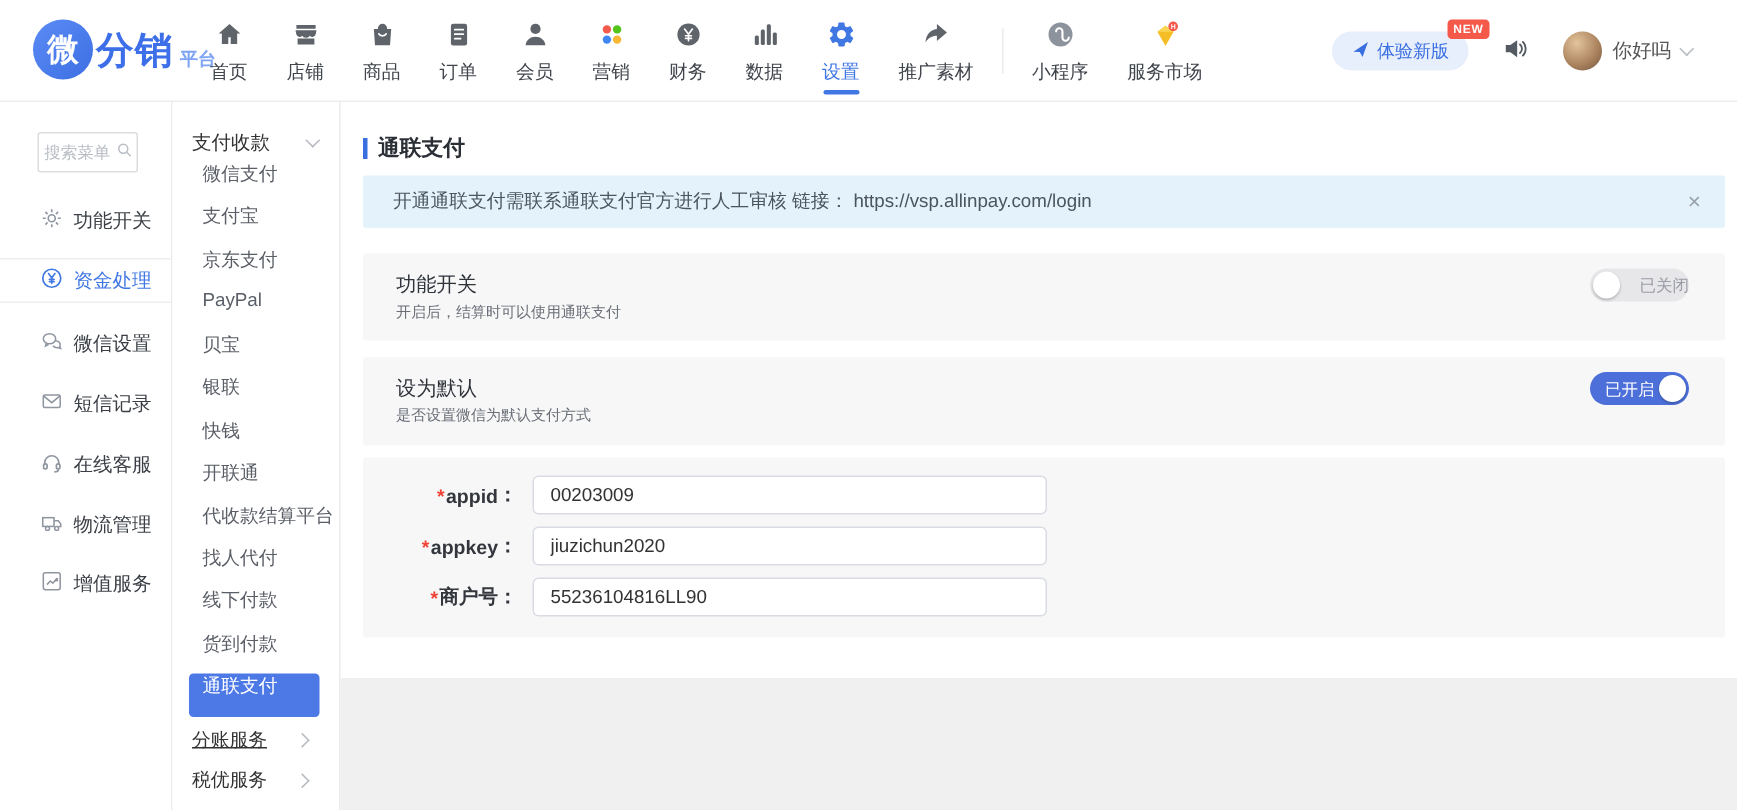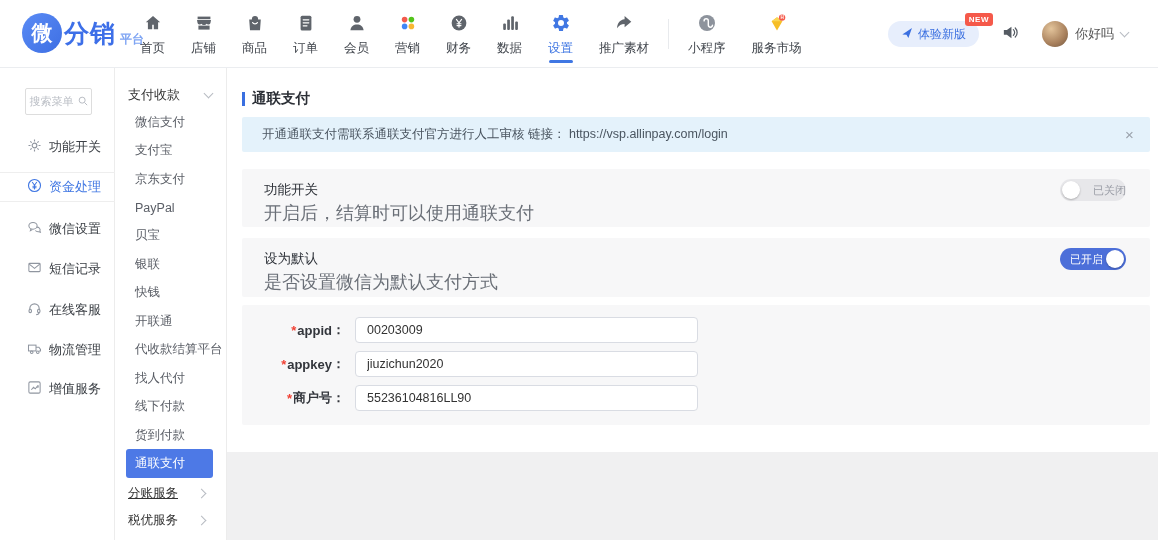--- a/index.html
+++ b/index.html
@@ -35,39 +35,39 @@
   .search-box{position:absolute;left:25px;top:20px;width:67px;height:27px;border:1px solid #ddd;border-radius:2px;display:flex;align-items:center;justify-content:center;gap:4px;color:#b9bdc4;font-size:11px;cursor:text;background:#fff;}
   .side-item{position:absolute;left:0;width:115px;height:30px;display:flex;align-items:center;padding-left:27px;gap:7px;cursor:pointer;color:#3c4046;}
   .side-item svg{width:15px;height:15px;flex:0 0 auto;}
   .side-item.active{color:#4077e3;border-top:1px solid #eee;border-bottom:1px solid #eee;}
   .side-label{font-size:13px;white-space:nowrap;}
 
   
   .submenu{position:absolute;left:115px;top:68px;width:112px;height:472px;background:#fff;border-right:1px solid #ececec;z-index:4;}
   .submenu-group{position:absolute;left:0;top:14px;width:112px;height:26px;display:flex;align-items:center;padding:0 15px 0 13px;justify-content:space-between;cursor:pointer;color:#333;}
   .sub-items{position:absolute;left:0;top:40px;width:112px;}
-  .sub-item{height:28.45px;display:flex;align-items:center;padding-left:20px;color:#5a5e66;cursor:pointer;white-space:nowrap;font-size:12.5px;}
+  .sub-item{height:28.45px;display:flex;align-items:flex-start;padding-left:20px;color:#5a5e66;cursor:pointer;white-space:nowrap;font-size:12.5px;}
   .sub-item.active{background:#4d79e6;color:#fff;margin:0 14px 0 11px;padding-left:9px;border-radius:3px;}
   .submenu-collapsed{position:absolute;left:0;width:112px;height:28px;display:flex;align-items:center;justify-content:space-between;padding:0 22px 0 13px;cursor:pointer;color:#333;font-size:12.5px;}
   .sc-0{top:411px;text-decoration:underline;} .sc-1{top:438px;}
 
   
   .main{position:absolute;left:227px;top:68px;width:931px;height:472px;background:#f0f0f1;}
   .main-panel{position:absolute;left:0;top:0;width:931px;height:384px;background:#fff;}
   .page-title{position:absolute;left:15px;top:21px;display:flex;align-items:center;gap:7px;}
   .title-bar{width:3px;height:14px;background:#3a6fe0;}
   .title-text{font-size:14.5px;font-weight:bold;color:#2b2f36;}
   .notice{position:absolute;left:15px;top:49px;width:908px;height:35px;background:#e4f2fb;border-radius:2px;display:flex;align-items:center;padding:0 38px 0 20px;color:#4a5560;font-size:12.5px;}
   .notice-close{position:absolute;right:13px;top:10px;width:15px;height:15px;display:flex;align-items:center;justify-content:center;color:#9aa2ab;font-size:15px;cursor:pointer;line-height:1;}
   .card{position:absolute;left:15px;width:908px;background:#f7f7f8;border-radius:2px;}
   .card-1{top:101px;height:58px;}
   .card-2{top:170px;height:59px;}
   .card-3{top:237px;height:120px;}
   .card-title{position:absolute;left:22px;top:12px;font-size:13.5px;font-weight:normal;color:#2f333a;}
-  .card-desc{position:absolute;left:22px;top:32px;font-size:18px;color:#6a6f77;}
+  .card-desc{position:absolute;left:22px;top:32px;font-size:10px;color:#6a6f77;}
   
   .toggle{position:absolute;right:24px;top:10px;width:66px;height:22px;border-radius:11px;cursor:pointer;font-size:11px;}
   .toggle .knob{position:absolute;top:2px;width:18px;height:18px;border-radius:50%;background:#fff;box-shadow:0 1px 2px rgba(0,0,0,.25);}
   .toggle.off{background:#e7e7ea;}
   .toggle.off .knob{left:2px;}
   .toggle.off .t-label{position:absolute;right:0;top:4px;color:#9a9da6;}
   .toggle.on{background:#4c6fd9;}
   .toggle.on .knob{right:2px;}
   .toggle.on .t-label{position:absolute;left:10px;top:4px;color:#fff;}
   

